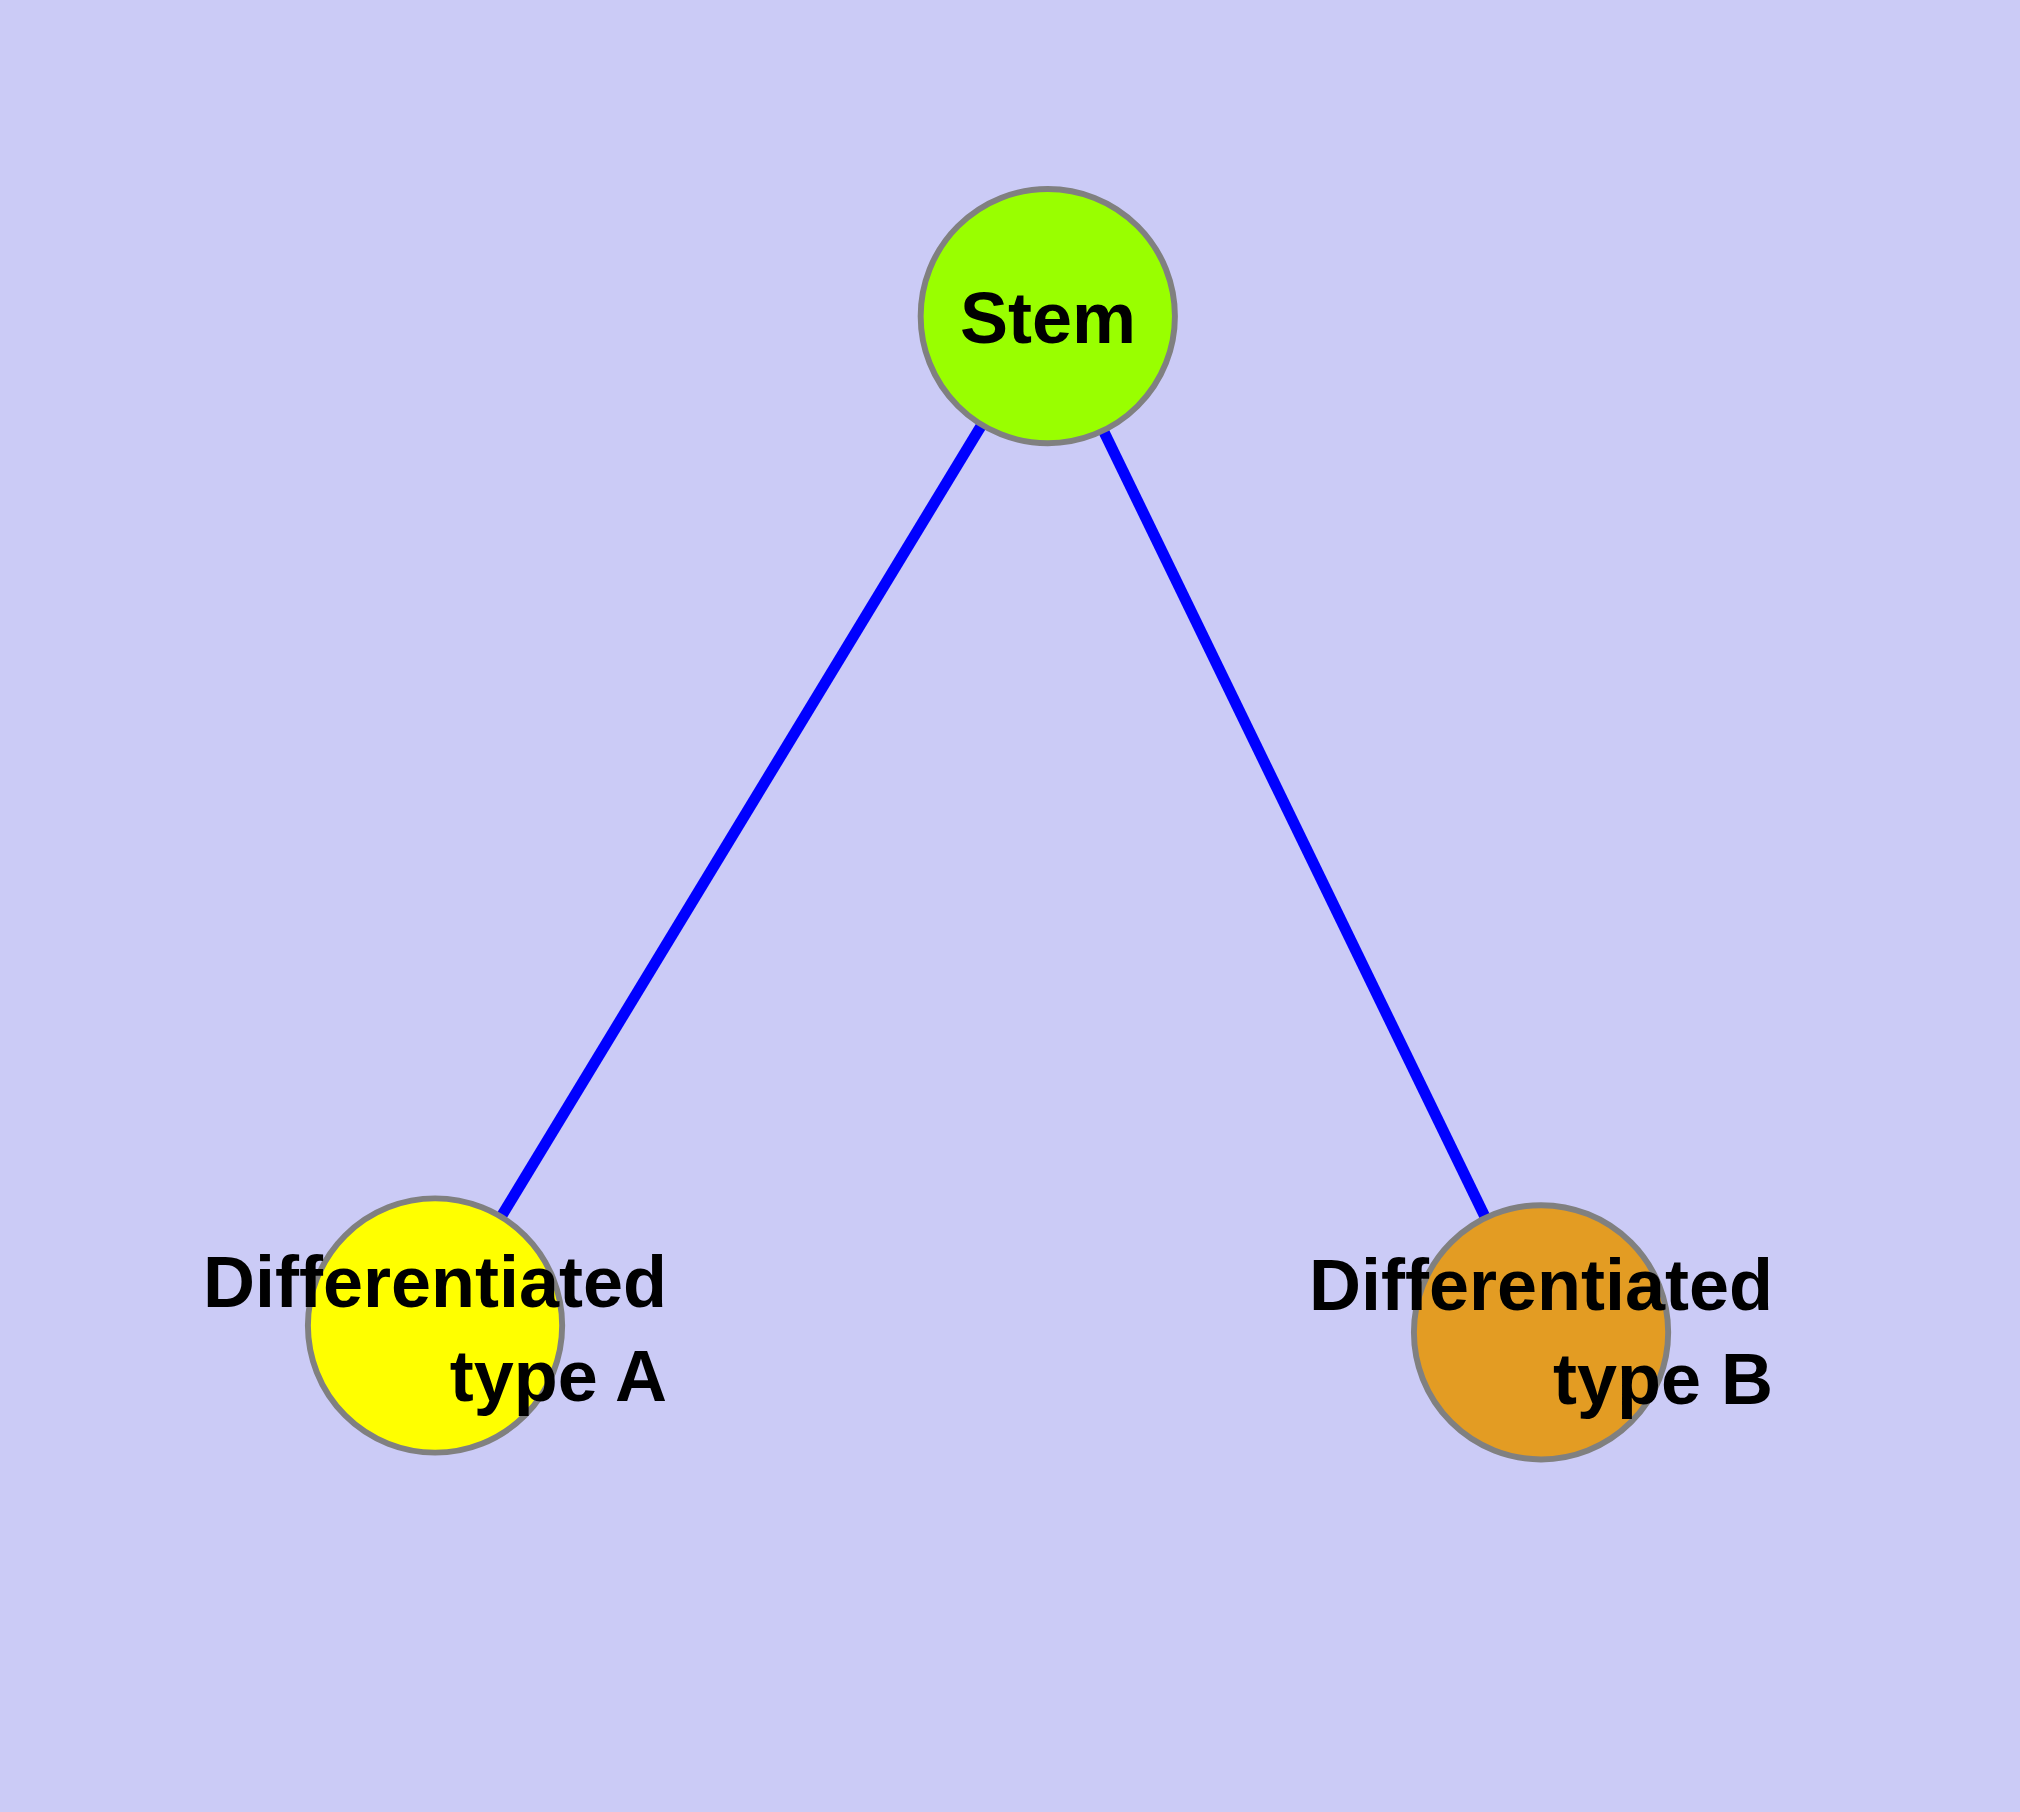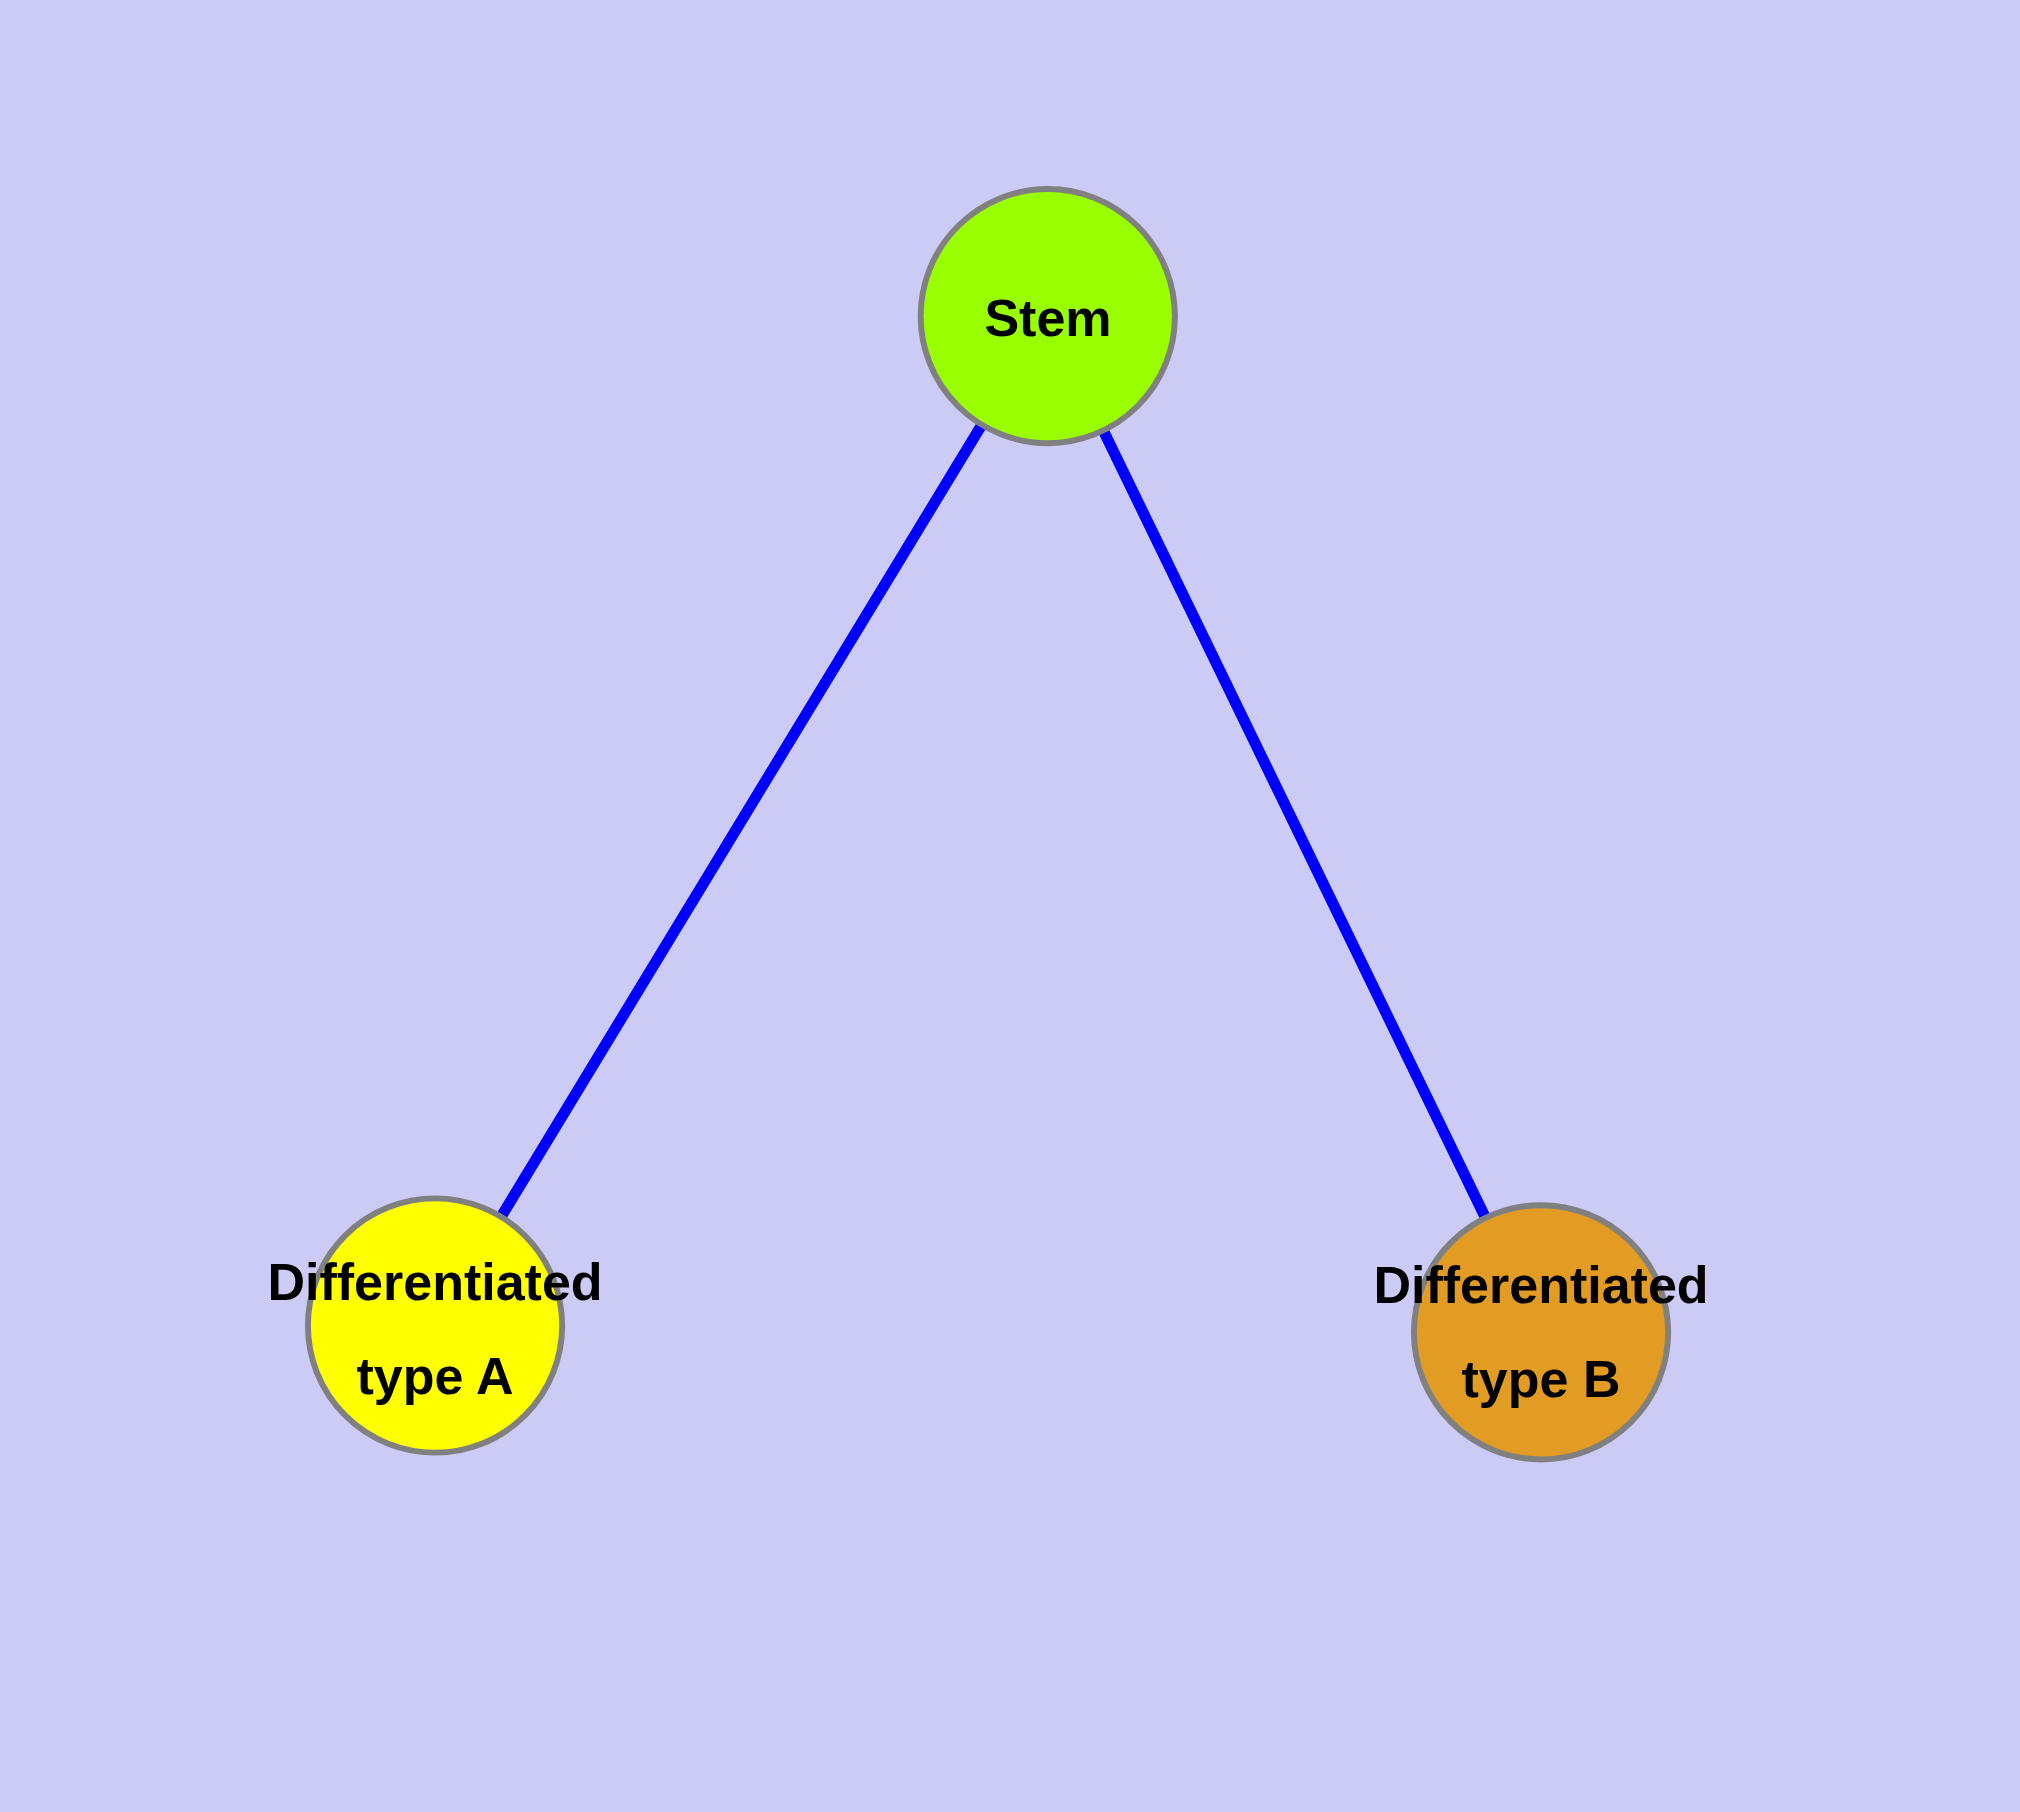--- a/index.html
+++ b/index.html
@@ -26,25 +26,25 @@
     stroke-width: 13;
     fill: none;
   }
   .node {
     stroke: var(--border-color, #808080);
     stroke-width: 7;
   }
   .node-label {
     position: absolute;
     transform: translate(-50%, -50%);
-    font-size: 52px;
+    font-size: 72px;
     font-weight: bold;
     line-height: 94px;
     color: var(--text-color, #000000);
-    text-align: center;
+    text-align: right;
     white-space: pre-line;
     pointer-events: none;
   }
   .label-stem   { left: 1048px; top: 318px;  }
   .label-type-a { left: 435px;  top: 1329px; }
   .label-type-b { left: 1541px; top: 1332px; }
 </style>
 </head>
 <body>
 

